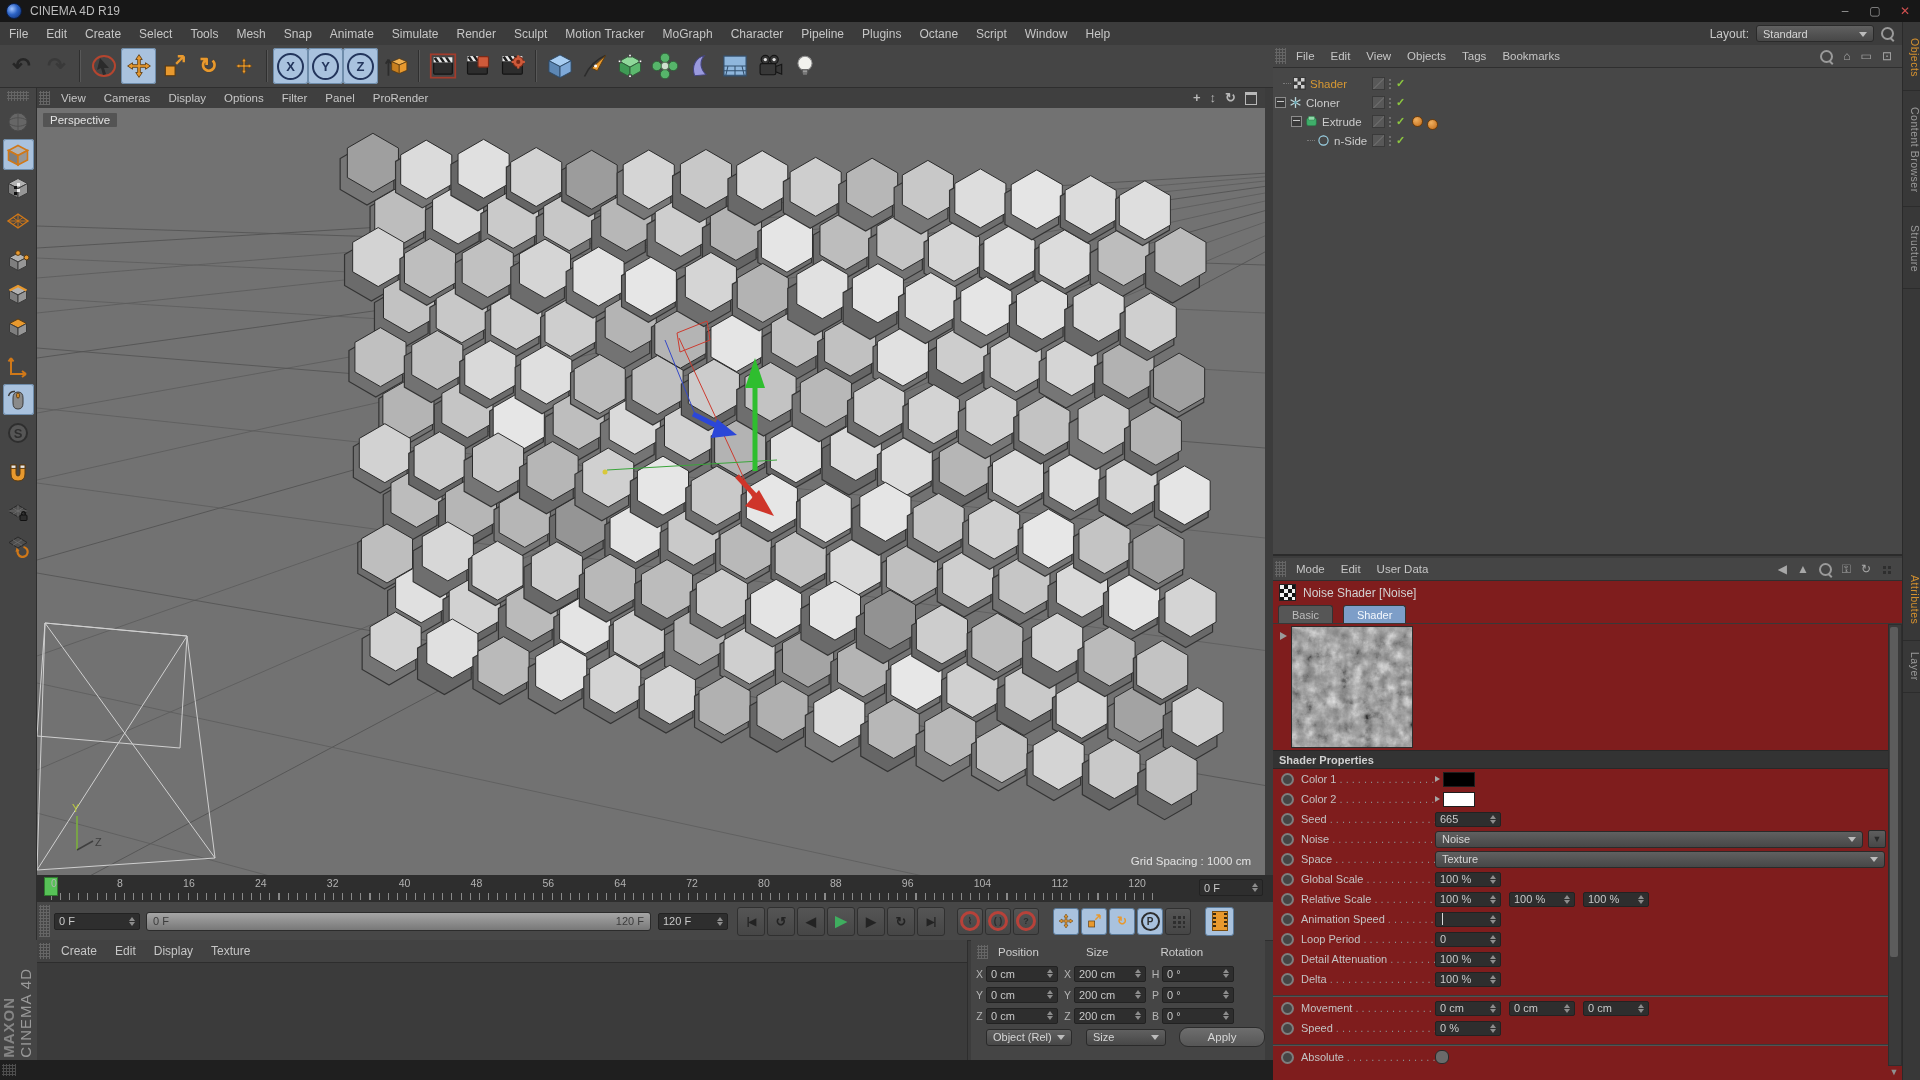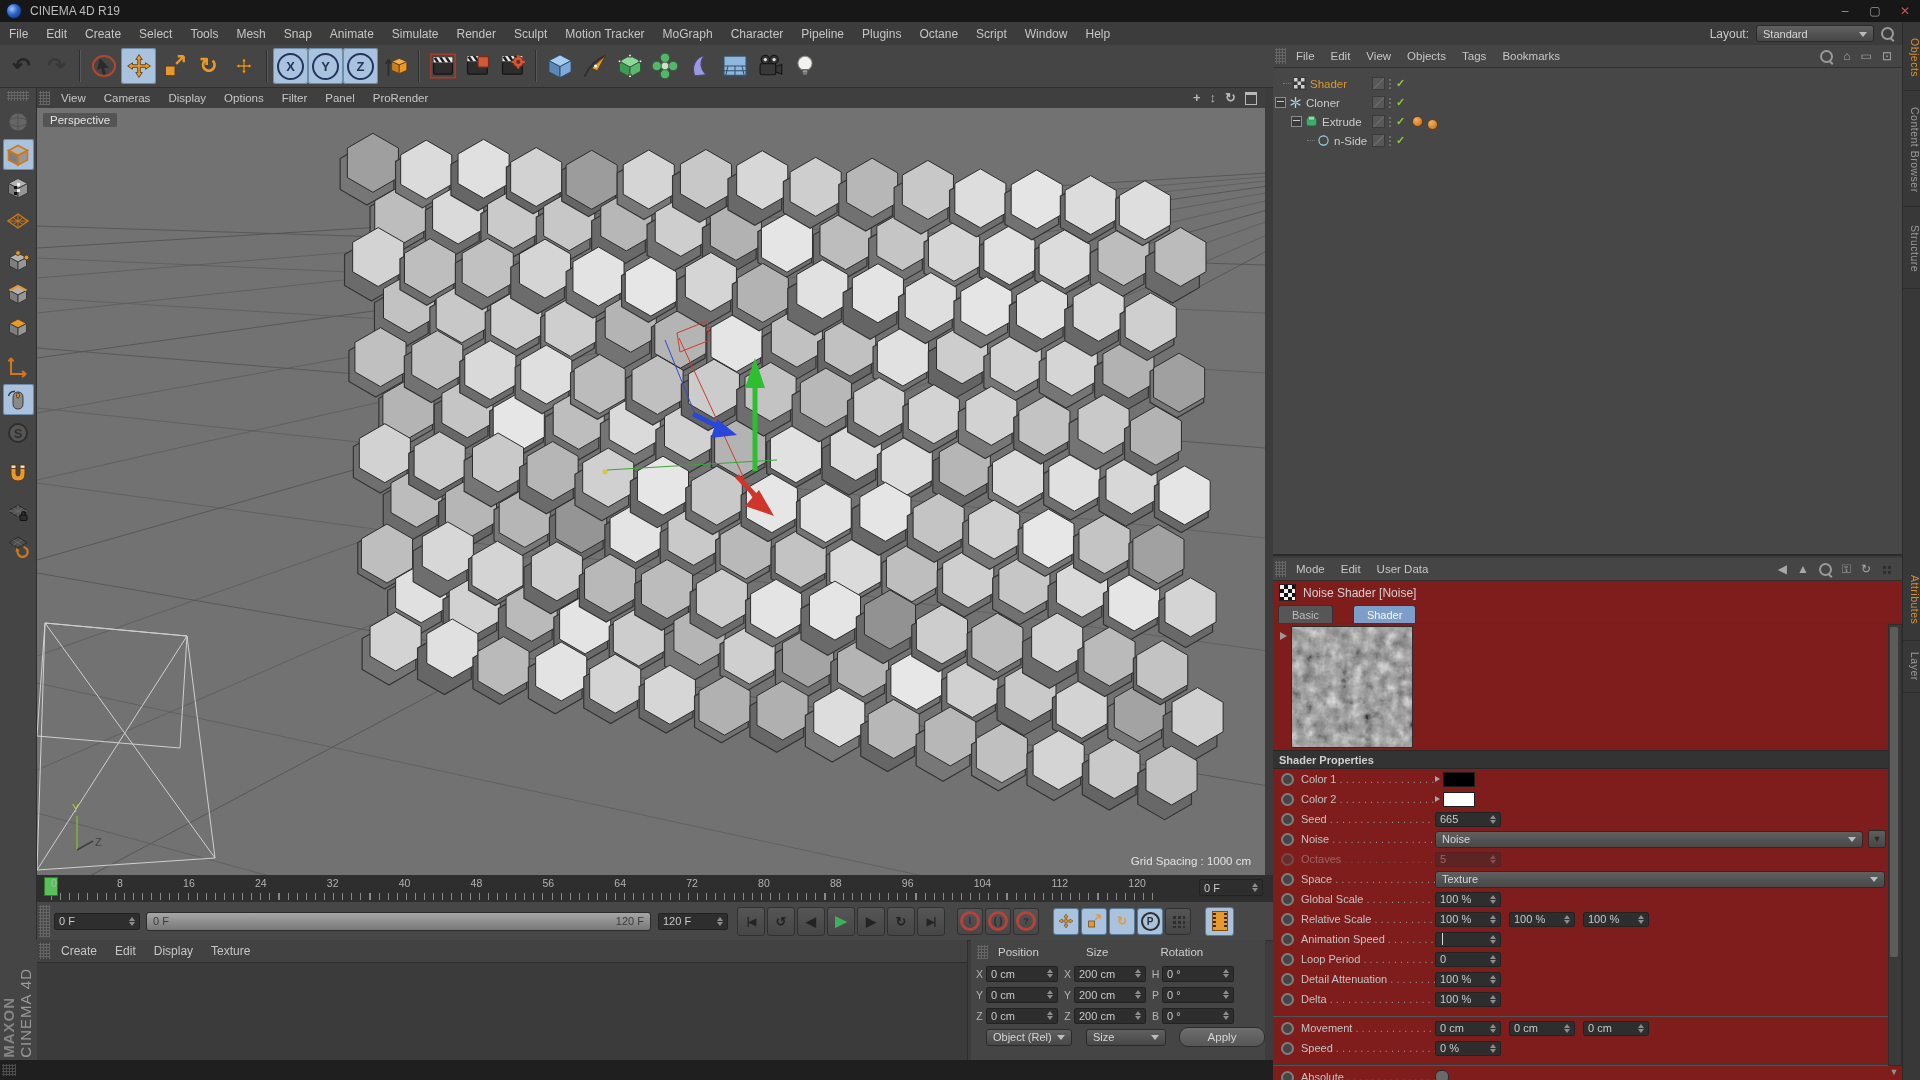--- a/index.html
+++ b/index.html
@@ -163,21 +163,21 @@
   .icon12{width:13px;height:13px;flex:none}
 
   
   #am{left:1273px;top:558px;width:629px;height:522px;background:#7f1d1d}
   #amtitle{display:flex;align-items:center;height:23px;padding-left:6px}
   #amtitle .checker{width:15px;height:15px;margin-right:7px;border:1px solid #222;background:
      linear-gradient(45deg,#111 25%,transparent 25%,transparent 75%,#111 75%),
      linear-gradient(45deg,#111 25%,#f0f0f0 25%,#f0f0f0 75%,#111 75%);
      background-size:8px 8px;background-position:0 0,4px 4px}
   #amtitle b{font-weight:normal;color:#d2d2d2;font-size:12px}
-  #amtabs{display:flex;align-items:flex-end;height:19px;padding-left:5px;gap:20px;border-bottom:1px solid #383838}
+  #amtabs{display:flex;align-items:flex-end;height:19px;padding-left:5px;gap:10px;border-bottom:1px solid #383838}
   .tab{height:17px;padding:0 13px;font-size:11px;display:flex;align-items:center;border-radius:3px 3px 0 0;
        background:#565656;color:#bdbdbd;border:1px solid #333;border-bottom:none}
   .tab.on{background:#7d9ec8;color:#f4f8fd}
   #preview{position:relative;height:126px}
   .ptri{position:absolute;left:7px;top:8px;width:0;height:0;border-left:7px solid #9a9a9a;border-top:4px solid transparent;border-bottom:4px solid transparent}
   #noiseimg{position:absolute;left:18px;top:2px;width:120px;height:120px;border:1px solid #2b2b2b}
   #amsection{height:17px;background:#333;border-top:1px solid #282828;border-bottom:1px solid #282828;
              display:flex;align-items:center;padding-left:6px;font-size:11px;font-weight:bold;color:#d0d0d0}
   .prow{display:flex;align-items:center;height:20px;padding-left:8px}
   .prow.dis{opacity:.42}
@@ -1306,31 +1306,20 @@
     </div>
     <div class="prow">
       <span class="adot"></span>
       <span class="plab">Noise</span>
       <span class="drop" style="width:428px">
           <span>Noise</span>
           <i class="dn"></i>
         </span>
       <span class="vbtn">▼</span>
     </div>
-    <div class="prow dis">
-      <span class="adot"></span>
-      <span class="plab">Octaves</span>
-      <span class="fld">
-          <span>5</span>
-          <span class="spin">
-            <i class="u"></i>
-            <i class="d"></i>
-          </span>
-        </span>
-    </div>
     <div class="prow">
       <span class="adot"></span>
       <span class="plab">Space</span>
       <span class="drop" style="width:450px">
           <span>Texture</span>
           <i class="dn"></i>
         </span>
     </div>
     <div class="prow">
       <span class="adot"></span>

